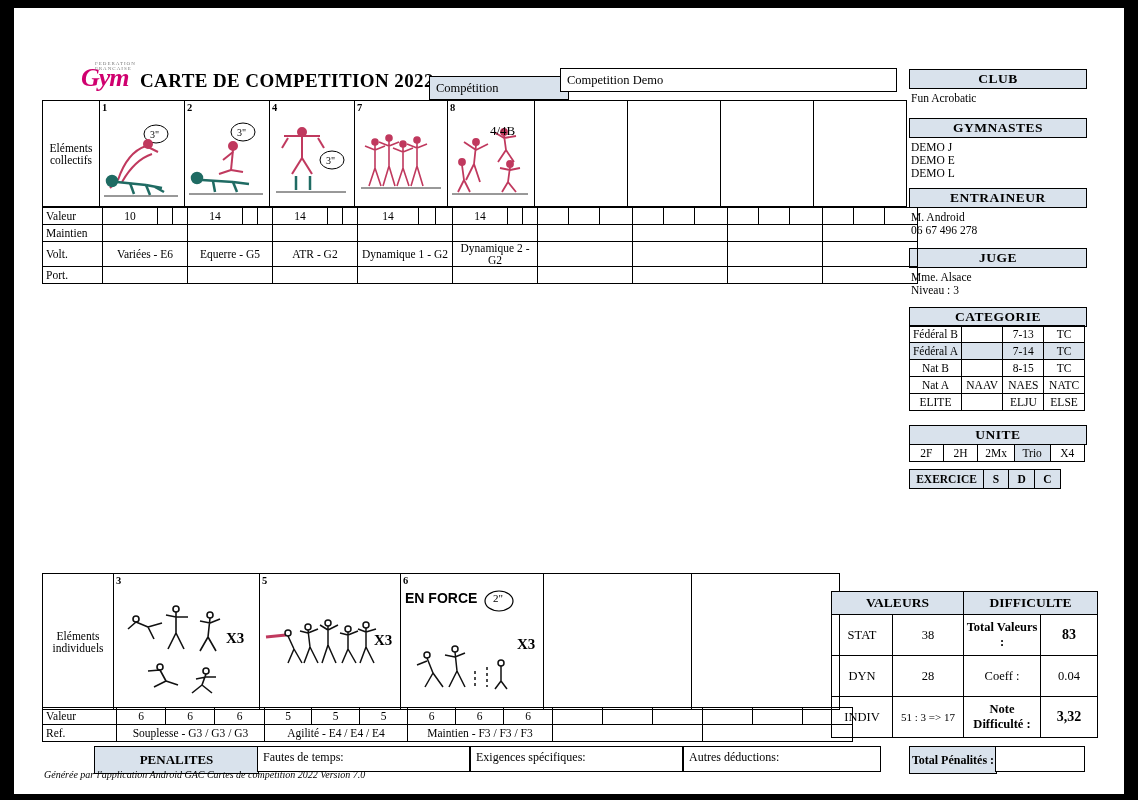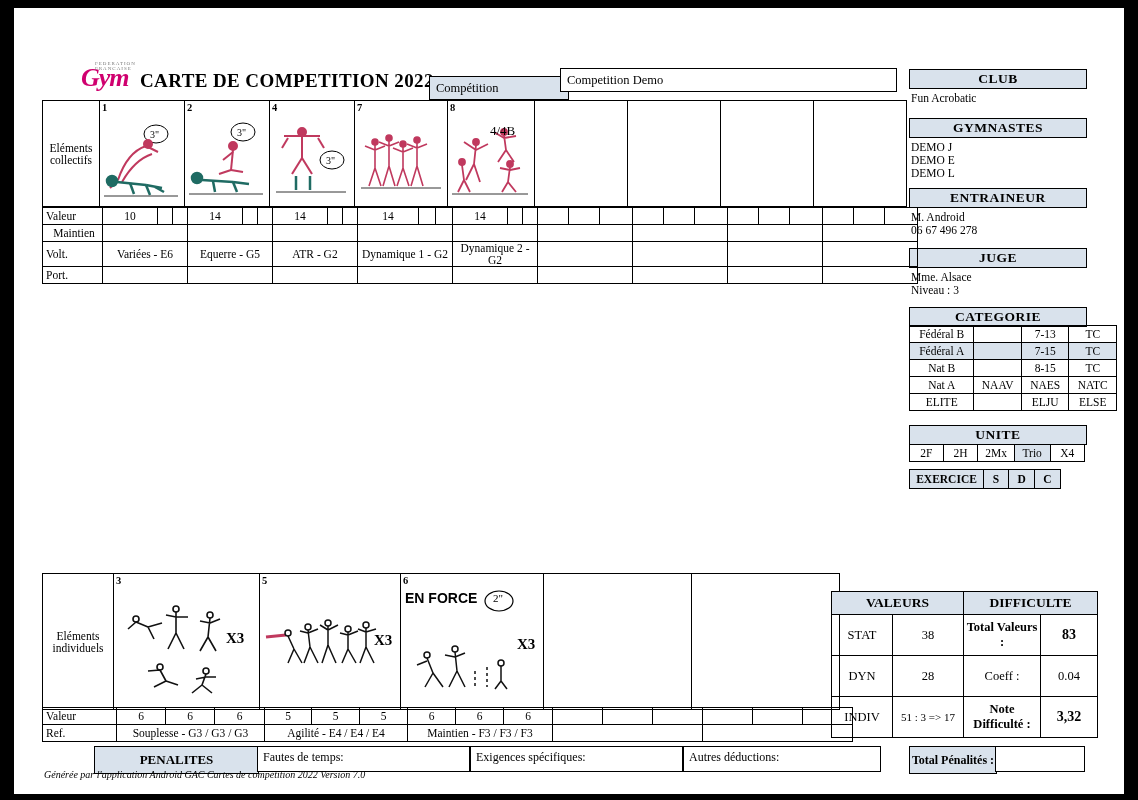--- a/index.html
+++ b/index.html
@@ -79,32 +79,32 @@
   <div class="rbar" style="top:180px;">ENTRAINEUR</div>
   <div class="rtext" style="top:203px;">M. Android</div>
   <div class="rtext" style="top:216px;">06 67 496 278</div>
 
   <div class="rbar" style="top:240px;">JUGE</div>
   <div class="rtext" style="top:263px;">Mme. Alsace</div>
   <div class="rtext" style="top:276px;">Niveau : 3</div>
 
   <div class="rbar" style="top:299px;">CATEGORIE</div>
 
-  <table class="rtab" style="left:895px;top:317px;width:208px;">
+  <table class="rtab" style="left:895px;top:317px;width:176px;">
     <tbody>
         <tr>
       <td style="width:56px;">Fédéral B</td>
       <td style="width:40px;"></td>
       <td style="width:40px;">7-13</td>
       <td style="width:40px;">TC</td>
     </tr>
     <tr>
       <td class="shade">Fédéral A</td>
       <td class="shade"></td>
-      <td class="shade">7-15</td>
+      <td class="shade">7-14</td>
       <td class="shade">TC</td>
     </tr>
     <tr>
       <td>Nat B</td>
       <td></td>
       <td>8-15</td>
       <td>TC</td>
     </tr>
     <tr>
       <td>Nat A</td>
@@ -292,21 +292,21 @@
           <td style="width:30px;"></td>
           <td style="width:32px;"></td>
       <td style="width:30px;"></td>
           <td style="width:30px;"></td>
           <td style="width:32px;"></td>
       <td style="width:30px;"></td>
           <td style="width:30px;"></td>
           <td style="width:32px;"></td>
     </tr>
     <tr>
-      <td class="rowlabel" style="height:16px;text-align:center;">Maintien</td>
+      <td class="rowlabel" style="height:16px;">Maintien</td>
       <td colspan="3"></td>
       <td colspan="3"></td>
       <td colspan="3"></td>
       <td colspan="3"></td>
       <td colspan="3"></td>
       <td colspan="3"></td>
       <td colspan="3"></td>
       <td colspan="3"></td>
       <td colspan="3"></td>
     </tr>

